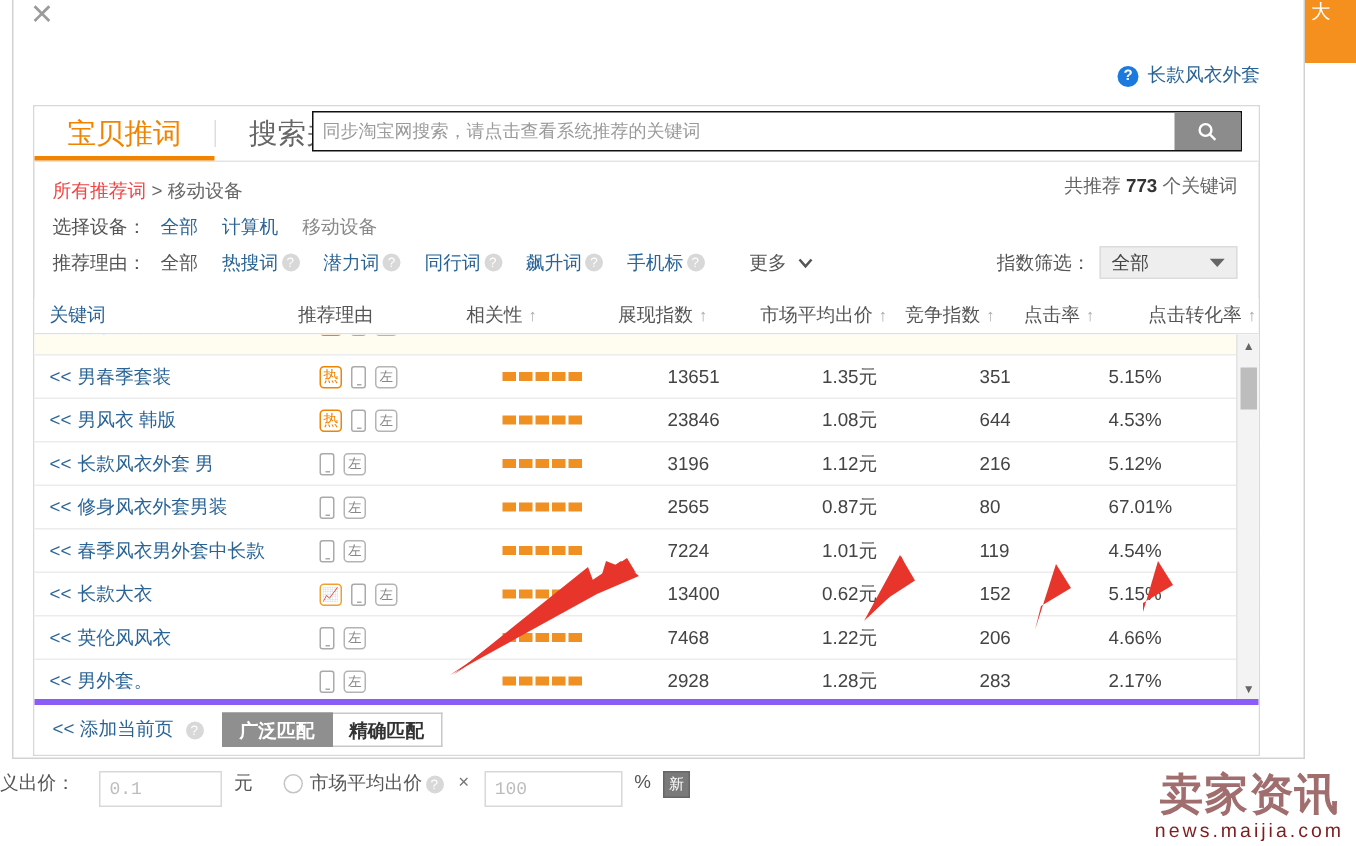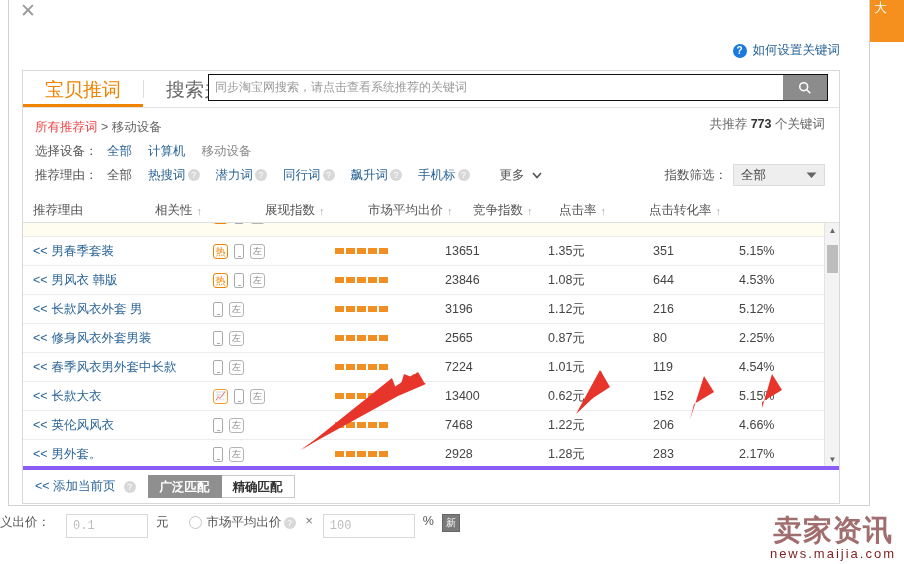--- a/index.html
+++ b/index.html
@@ -516,21 +516,21 @@
   </div>
 
   <div class="dialog-outer"></div>
 
   <div class="close-row">
     <div class="close-x">✕</div>
   </div>
 
   <div class="help-row">
     <div class="help-icon">?</div>
-    <div class="help-link">如何设置关键词</div>
+    <div class="help-link">长款风衣外套</div>
   </div>
 
   <div class="panel">
 
     <div class="tabs">
       <div class="tab active">
         <span>宝贝推词</span>
       </div>
       <div class="tab-divider"></div>
       <div class="tab">
@@ -592,20 +592,23 @@
           <span>全部</span>
           <svg width="11" height="7" viewBox="0 0 11 7">
             <path d="M0.5 0.5 L5.5 6 L10.5 0.5 Z" fill="#666"></path>
           </svg>
         </span>
       </div>
     </div>
 
     <div class="table-wrap">
       <div class="thead">
+        <div class="th c-kw">
+            <span>关键词</span>
+          </div>
         <div class="th c-reason">
             <span>推荐理由</span>
           </div>
         <div class="th c-rel">
             <span>相关性</span>
             <span class="sort-arrow">↑</span>
           </div>
         <div class="th c-show">
             <span>展现指数</span>
             <span class="sort-arrow">↑</span>
@@ -714,21 +717,21 @@
                 <i></i>
                 <i></i>
                 <i></i>
                 <i></i>
                 <i></i>
               </span>
             </div>
             <div class="c c-show">2565</div>
             <div class="c c-price">0.87元</div>
             <div class="c c-comp">80</div>
-            <div class="c c-ctr">2.25%</div>
+            <div class="c c-ctr">67.01%</div>
             <div class="c c-cvr">0.00%</div>
           </div>
           <div class="trow">
             <div class="c c-kw"><span class="lt">&lt;&lt;</span><span>春季风衣男外套中长款</span></div>
             <div class="c c-reason">
               <span class="ico-phone"></span>
               <span class="ico-left">左</span>
             </div>
             <div class="c c-rel">
               <span class="relbar">

